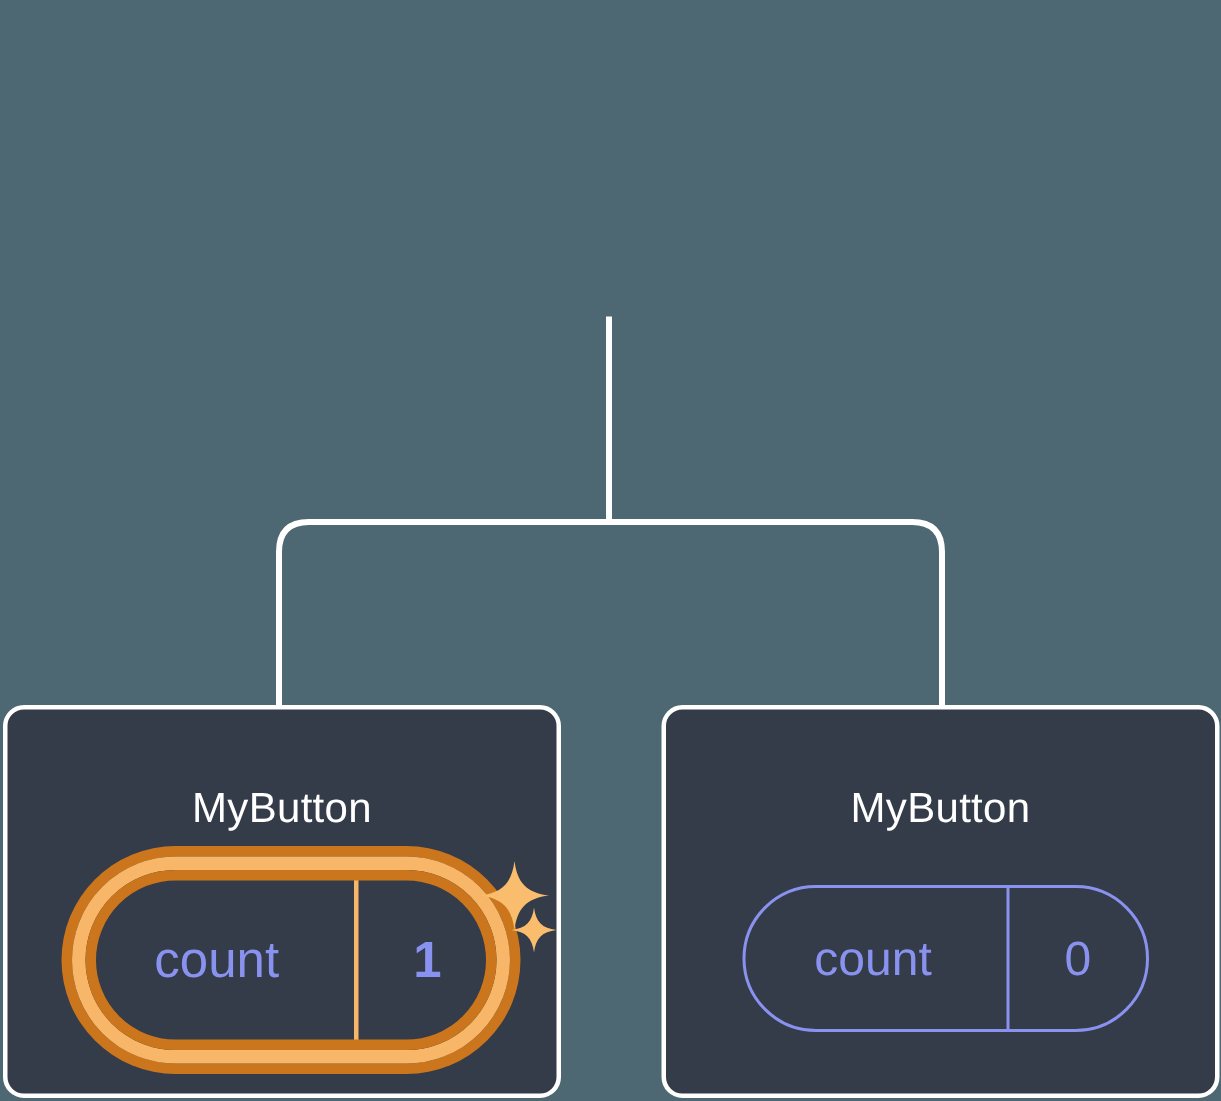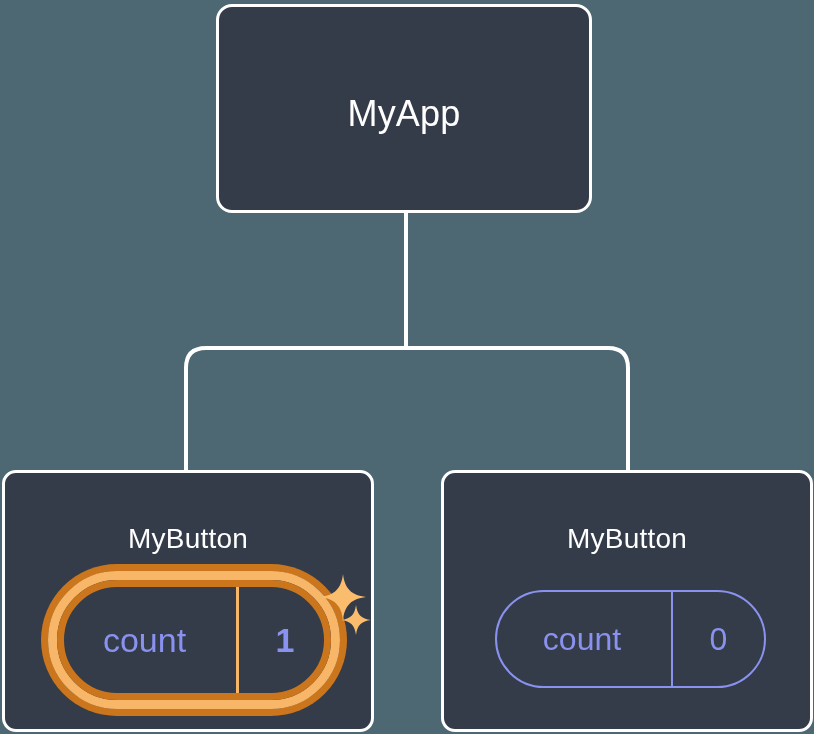--- a/index.html
+++ b/index.html
@@ -155,23 +155,20 @@
 </head>
 <body>
 
 <div id="canvas">
 
   <svg id="connectors" viewBox="0 0 814 734" width="814" height="734" fill="none">
     <path d="M406,211 L406,348" stroke="#ffffff" stroke-width="4" stroke-linecap="butt"></path>
     <path d="M186,472 L186,368 Q186,348 206,348 L608,348 Q628,348 628,368 L628,472" stroke="#ffffff" stroke-width="4" stroke-linecap="butt" fill="none"></path>
   </svg>
 
-  <div class="node-card" id="node-root">
-    <div class="node-title">MyApp</div>
-  </div>
 
   <div class="node-card" id="node-child-left">
     <div class="node-title">MyButton</div>
 
     <div class="state-pill" id="pill-left">
       <div class="pill-key">count</div>
       <div class="pill-divider"></div>
       <div class="pill-val">1</div>
     </div>
 

